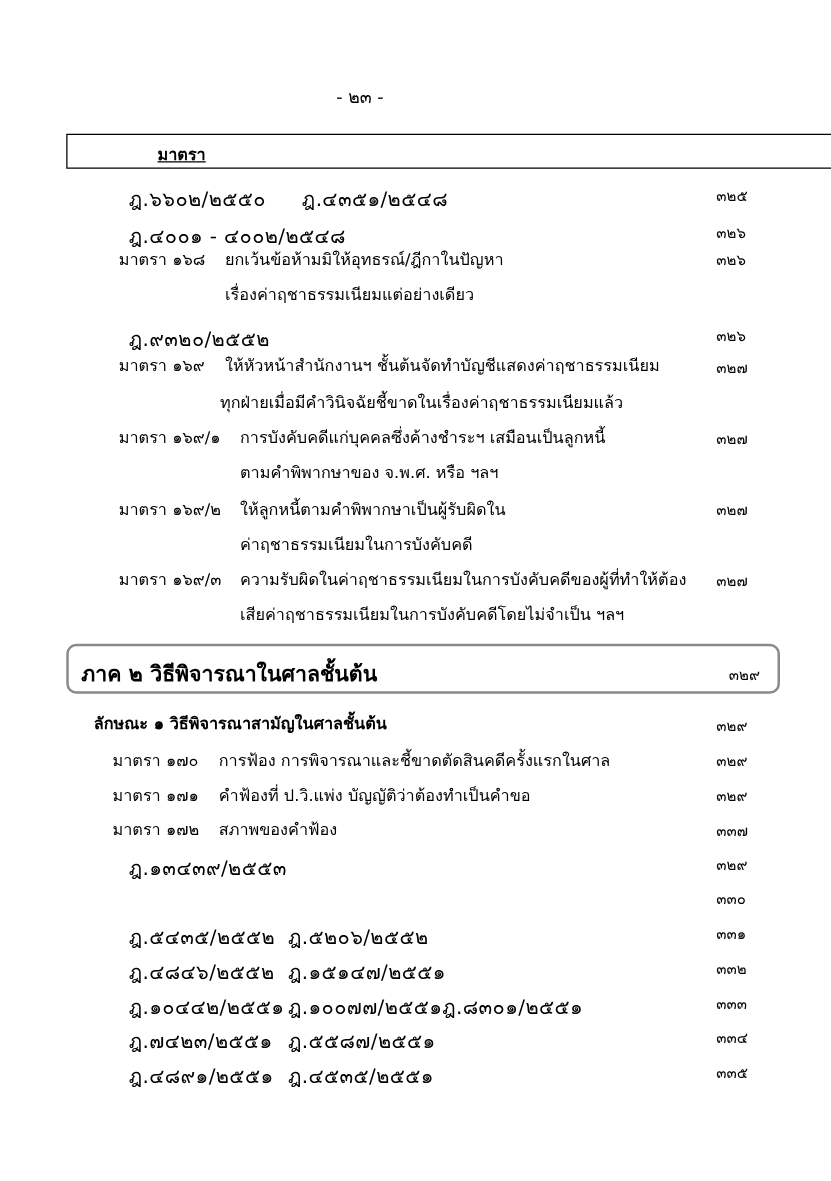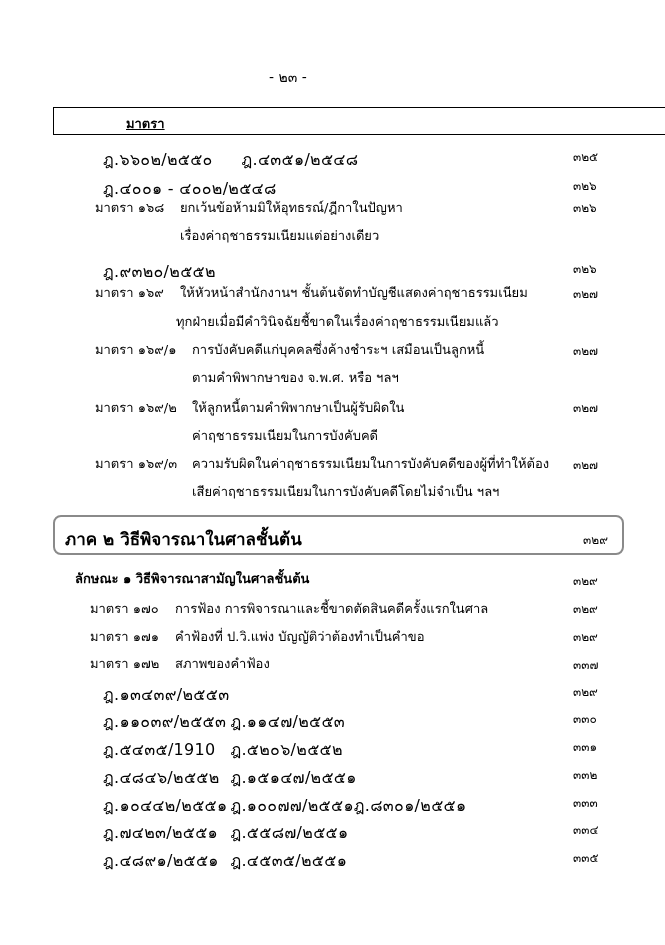--- a/index.html
+++ b/index.html
@@ -98,28 +98,24 @@
 
   <div class="abs t" style="left:90px; top:653px;">มาตรา ๑๗๒</div>
   <div class="abs t" style="left:175px; top:653px;">สภาพของคำฟ้อง</div>
   <div class="abs pg" style="top:655px;">๓๓๗</div>
 
   <div class="abs ref" style="left:103px; top:682px;">
     <span>ฎ.๑๓๔๓๙/๒๕๕๓</span>
   </div>
   <div class="abs pg" style="top:682px;">๓๒๙</div>
 
-  <div class="abs ref" style="left:103px; top:709px;">
-    <span style="display:inline-block; width:122px;">ฎ.๑๑๐๓๙/๒๕๕๓</span>
-    <span>ฎ.๑๑๔๗/๒๕๕๓</span>
-  </div>
   <div class="abs pg" style="top:709px;">๓๓๐</div>
 
   <div class="abs ref" style="left:103px; top:737px;">
-    <span style="display:inline-block; width:122px;">ฎ.๕๔๓๕/1910</span>
+    <span style="display:inline-block; width:122px;">ฎ.๕๔๓๕/๒๕๕๒</span>
     <span>ฎ.๕๒๐๖/๒๕๕๒</span>
   </div>
   <div class="abs pg" style="top:737px;">๓๓๑</div>
 
   <div class="abs ref" style="left:103px; top:765px;">
     <span style="display:inline-block; width:122px;">ฎ.๔๘๔๖/๒๕๕๒</span>
     <span>ฎ.๑๕๑๔๗/๒๕๕๑</span>
   </div>
   <div class="abs pg" style="top:765px;">๓๓๒</div>
 

